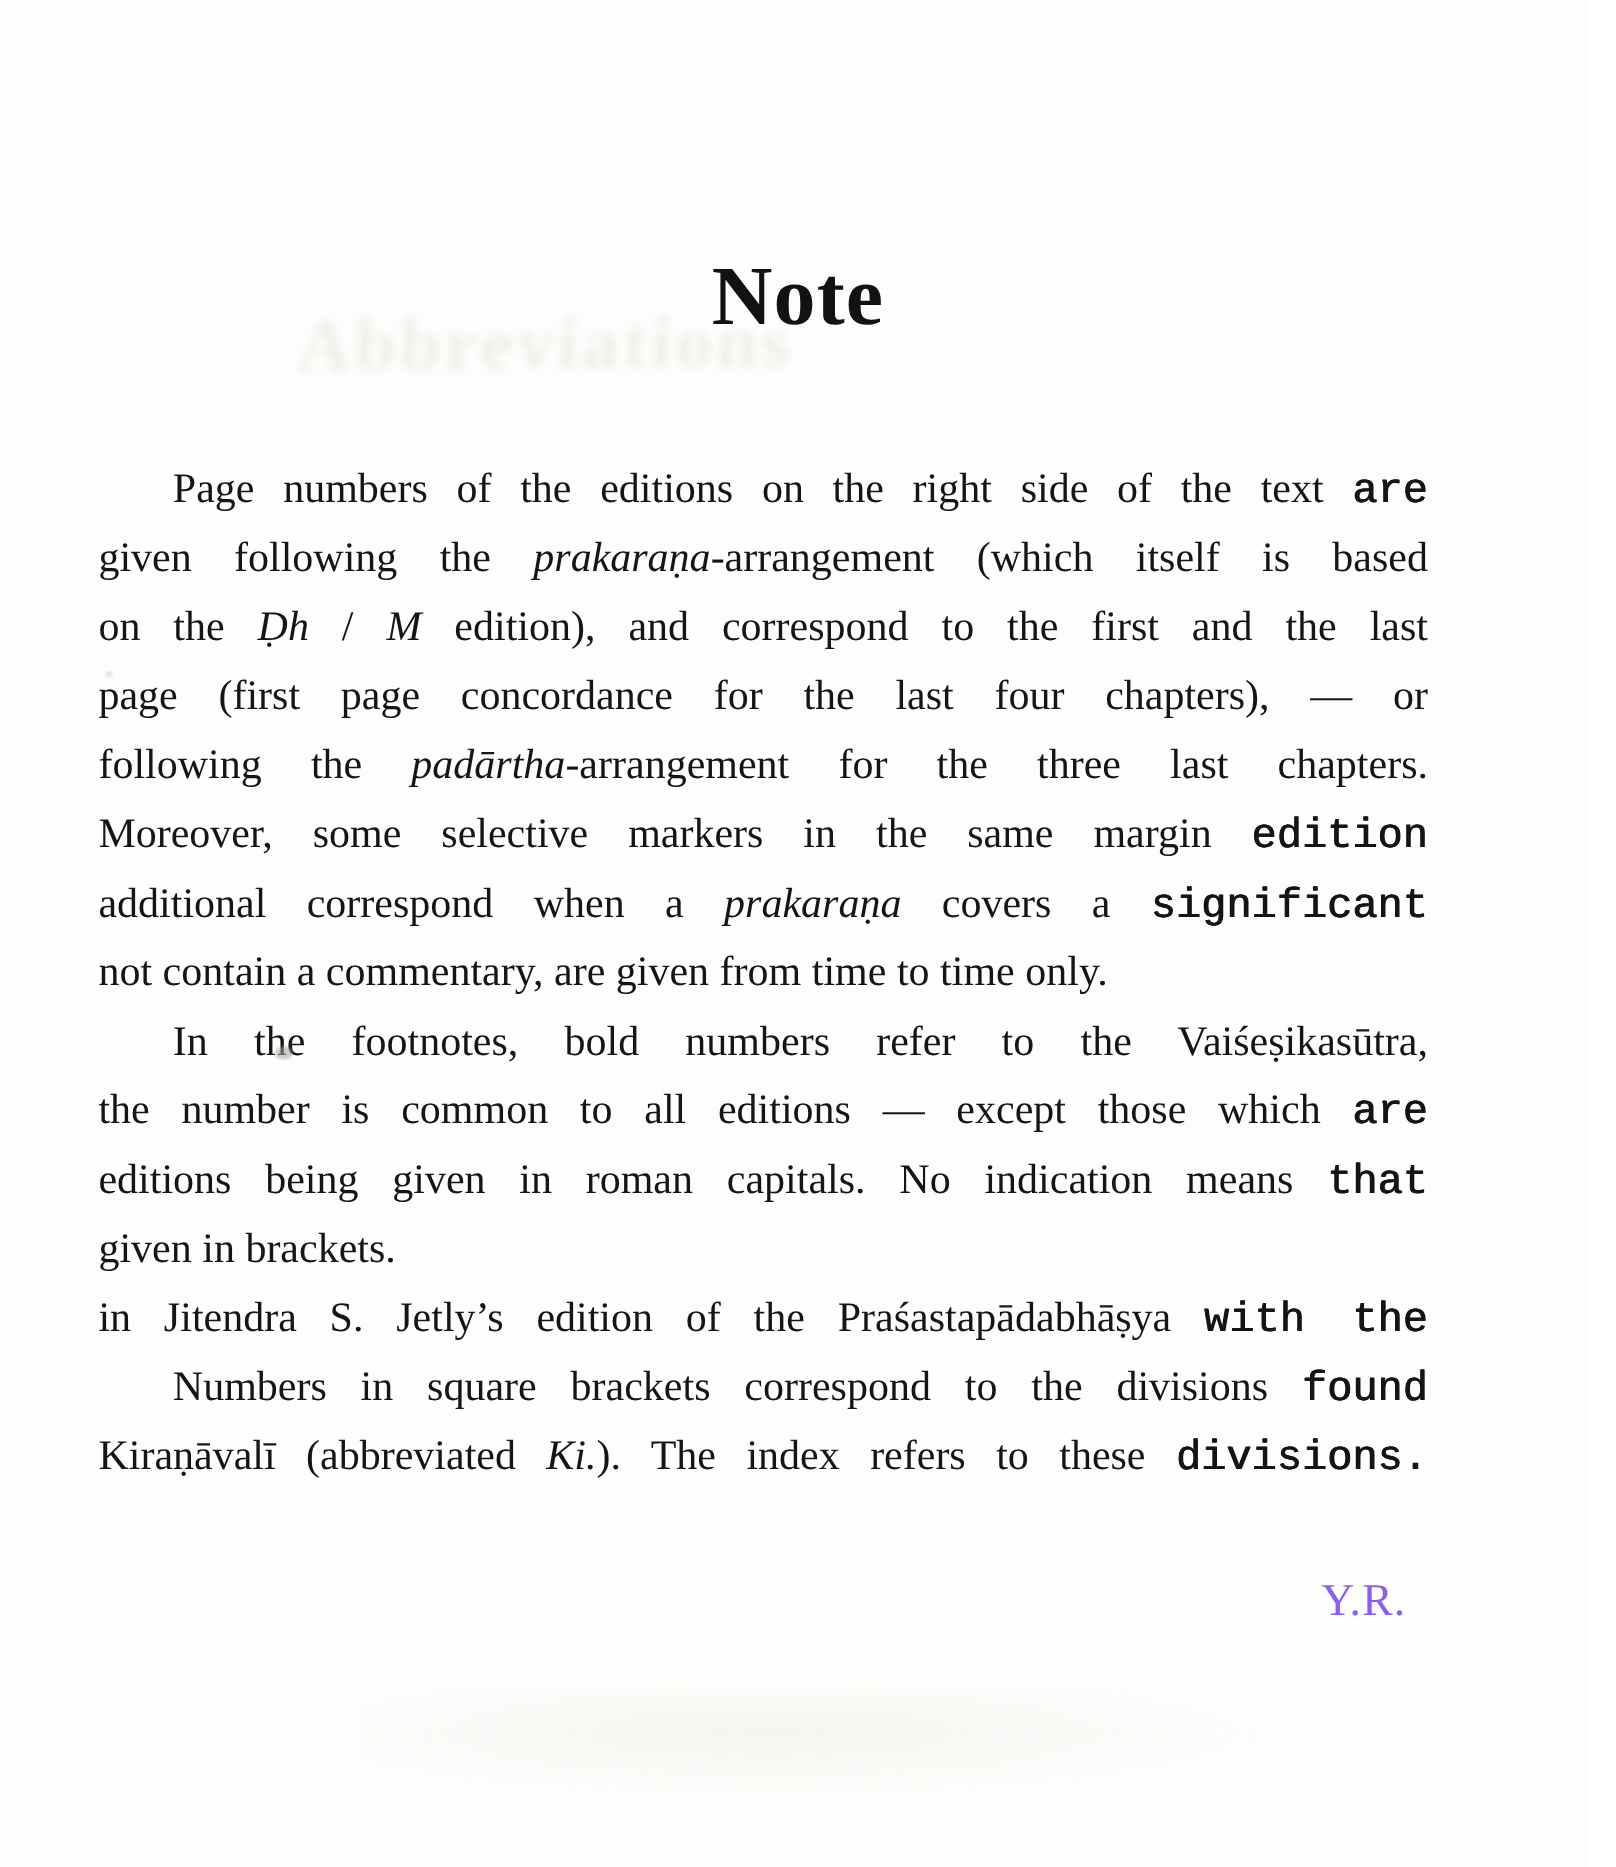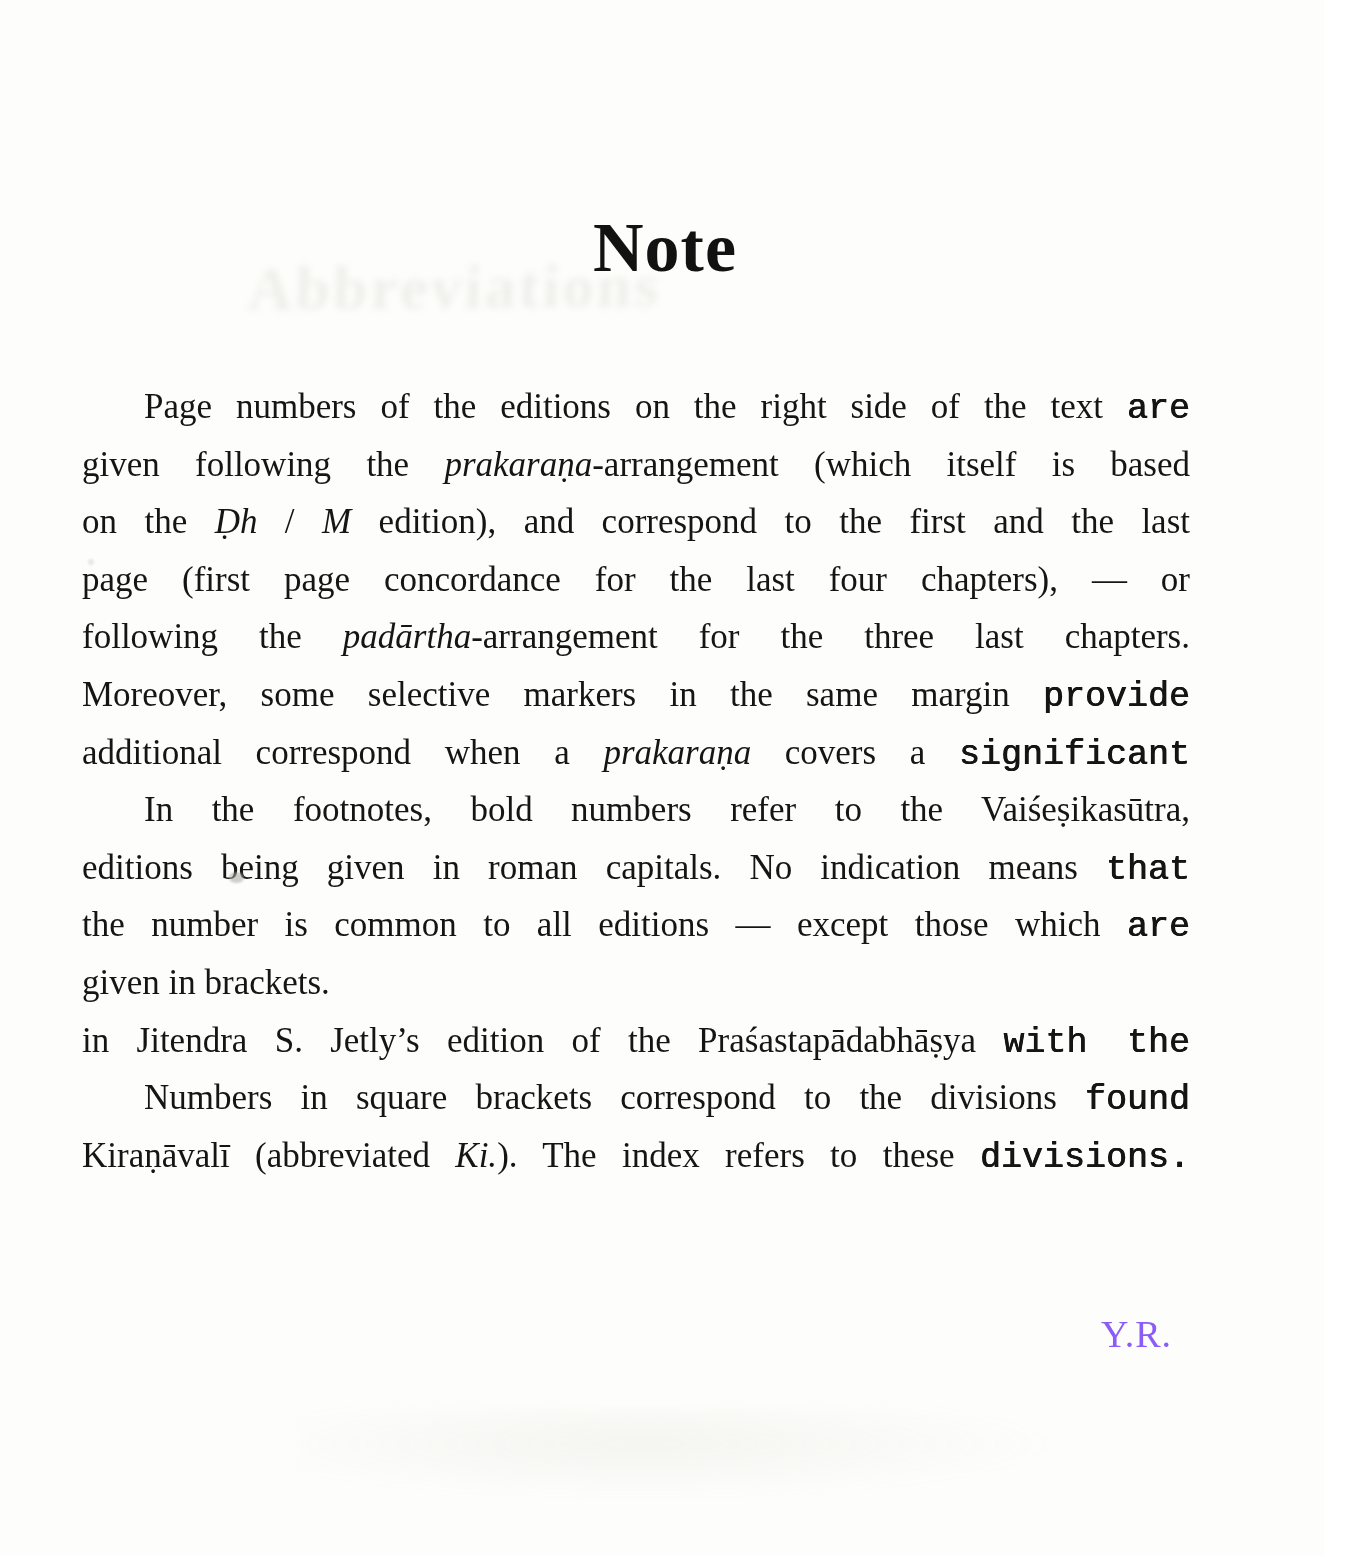--- a/index.html
+++ b/index.html
@@ -97,25 +97,26 @@
   <div class="ghost">Abbreviations</div>
 
   <h1 class="title">Note</h1>
 
   <div class="body-text">
       <div class="line j ind"><span>Page numbers of the editions on the right side of the text </span><span class="hv">are</span></div>
       <div class="line j"><span>given following the </span><span class="it">prakaraṇa</span><span>-arrangement (which itself is based</span></div>
       <div class="line j"><span>on the </span><span class="it">Ḍh</span><span> / </span><span class="it">M</span><span> edition), and correspond to the first and the last</span></div>
       <div class="line j"><span>page (first page concordance for the last four chapters), — or</span></div>
       <div class="line j"><span>following the </span><span class="it">padārtha</span><span>-arrangement for the three last chapters.</span></div>
-      <div class="line j"><span>Moreover, some selective markers in the same margin </span><span class="hv">provide</span></div>
+      <div class="line j"><span>Moreover, some selective markers in the same margin </span><span class="hv">edition</span></div>
       <div class="line j"><span>additional correspond when a </span><span class="it">prakaraṇa</span><span> covers a </span><span class="hv">significant</span></div>
+      <div class="line"><span>not contain a commentary, are given from time to time only.</span></div>
       <div class="line j ind"><span>In the footnotes, bold numbers refer to the Vaiśeṣikasūtra,</span></div>
+      <div class="line j"><span>the number is common to all editions — except those which </span><span class="hv">are</span></div>
       <div class="line j"><span>editions being given in roman capitals. No indication means </span><span class="hv">that</span></div>
-      <div class="line j"><span>the number is common to all editions — except those which </span><span class="hv">are</span></div>
       <div class="line"><span>given in brackets.</span></div>
       <div class="line j"><span>in Jitendra S. Jetly’s edition of the Praśastapādabhāṣya </span><span class="hv">with the</span></div>
       <div class="line j ind"><span>Numbers in square brackets correspond to the divisions </span><span class="hv">found</span></div>
       <div class="line j"><span>Kiraṇāvalī (abbreviated </span><span class="it">Ki.</span><span>). The index refers to these </span><span class="hv">divisions.</span></div>
     </div>
 
   <div class="signature">Y.R.</div>
 
   <div class="speck s1"></div>
   <div class="speck s2"></div>

